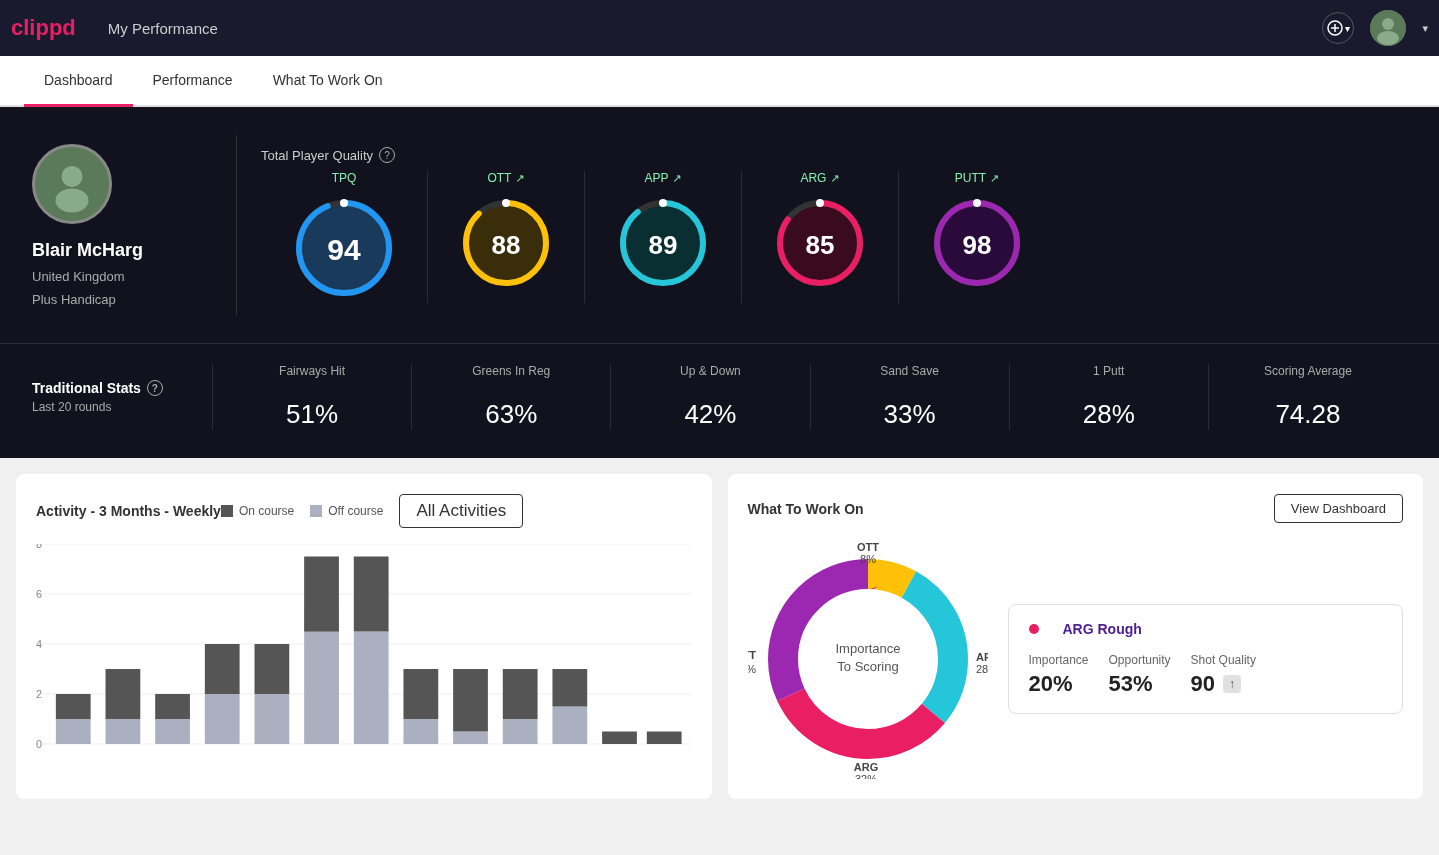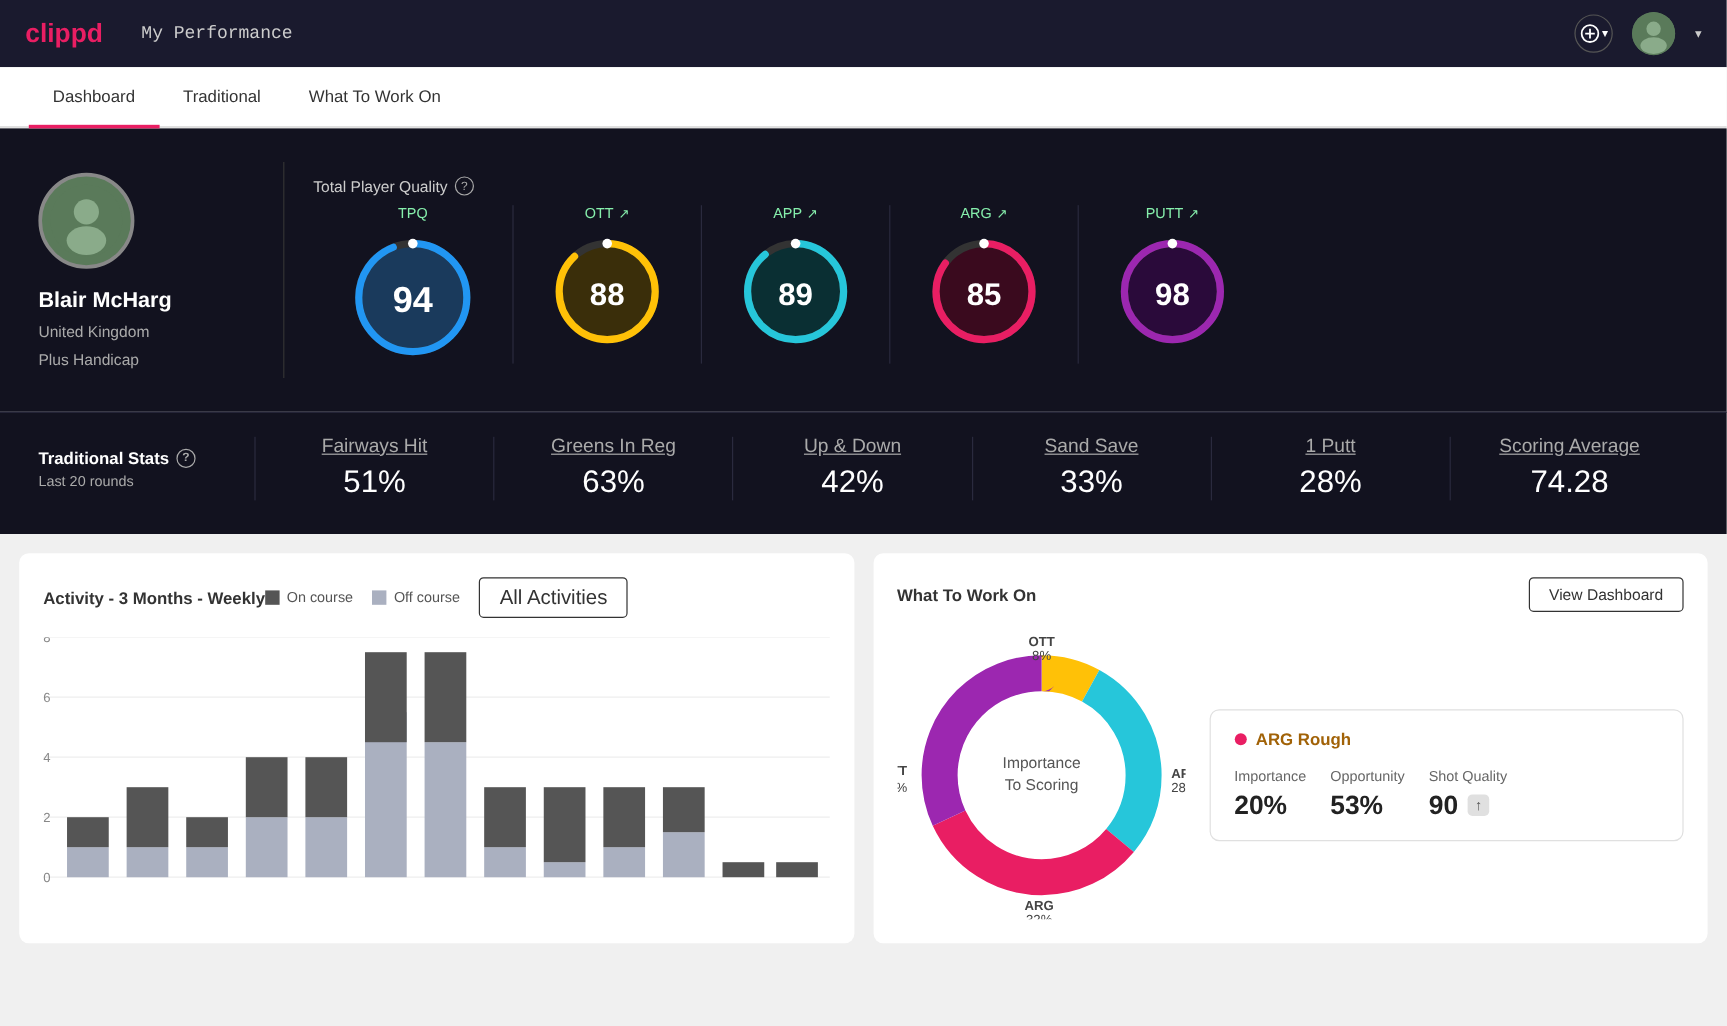--- a/index.html
+++ b/index.html
@@ -1,21 +1,21 @@
 <!DOCTYPE html>
 <html><head>
   <meta charset="utf-8">
   <style>
     * { box-sizing: border-box; margin: 0; padding: 0; }
     body { font-family: -apple-system, BlinkMacSystemFont, 'Segoe UI', sans-serif; background: #f0f0f0; color: #fff; }
 
     
-    .header { background: #1a1a2e; display: flex; align-items: center; padding: 0 21px; height: 56px; }
+    .header { background: #1a1a2e; display: flex; align-items: center; padding: 0 11px; height: 56px; }
     .logo { color: #e91e63; font-size: 22px; font-weight: 700; margin-right: 32px; }
-    .header-title { color: #ccc; font-size: 15px; flex: 1; font-family: Liberation Mono, monospace; }
+    .header-title { color: #ccc; font-size: 15px; flex: 1; }
     .header-actions { display: flex; align-items: center; gap: 16px; }
     .header-btn { background: transparent; border: 1.5px solid #555; border-radius: 50%; width: 32px; height: 32px; color: #fff; font-size: 16px; cursor: pointer; display: flex; align-items: center; justify-content: center; }
     .avatar-circle { width: 36px; height: 36px; border-radius: 50%; background: #5a7a5a; display: flex; align-items: center; justify-content: center; font-size: 12px; cursor: pointer; overflow: hidden; }
 
     
     .tabs { background: #fff; display: flex; border-bottom: 2px solid #e0e0e0; padding: 0 24px; }
     .tab { padding: 16px 20px; font-size: 14px; cursor: pointer; color: #333; border-bottom: 3px solid transparent; margin-bottom: -2px; }
     .tab.active { color: #333; border-bottom: 3px solid #e91e63; font-weight: 500; }
 
     
@@ -39,21 +39,21 @@
     .score-label { font-size: 12px; color: #86efac; margin-bottom: 8px; display: flex; align-items: center; gap: 4px; }
     .score-label .arrow { font-size: 11px; }
 
     
     .trad-stats { background: #12121f; padding: 20px 32px 28px; border-top: 1px solid #2a2a3e; display: flex; align-items: center; gap: 0; }
     .trad-label-section { min-width: 180px; }
     .trad-title { font-size: 14px; font-weight: 600; color: #fff; display: flex; align-items: center; gap: 6px; }
     .trad-subtitle { font-size: 12px; color: #aaa; margin-top: 4px; }
     .trad-stats-grid { display: flex; gap: 0; flex: 1; }
     .trad-stat { text-align: center; flex: 1; border-left: 1px solid #2a2a3e; padding: 0 16px; }
-    .trad-stat-label { font-size: 16px; color: #aaa; margin-bottom: 4px; text-decoration: underline; }
+    .trad-stat-label { font-size: 12px; color: #aaa; margin-bottom: 21px; }
     .trad-stat-value { font-size: 26px; font-weight: 300; color: #fff; }
 
     
     .bottom-section { display: flex; gap: 16px; padding: 16px; background: #f0f0f0; }
 
     
     .activity-card { background: #fff; border-radius: 8px; flex: 1; padding: 20px; }
     .card-header { display: flex; align-items: center; margin-bottom: 16px; }
     .card-title { font-size: 14px; font-weight: 600; color: #333; }
     .legend { display: flex; gap: 16px; align-items: center; font-size: 12px; color: #555; }
@@ -68,21 +68,21 @@
     
     .work-card { background: #fff; border-radius: 8px; flex: 1; padding: 20px; }
     .work-header { display: flex; align-items: center; justify-content: space-between; margin-bottom: 16px; }
     .view-dashboard-btn { border: 1.5px solid #333; background: transparent; padding: 6px 16px; border-radius: 4px; font-size: 13px; color: #333; cursor: pointer; }
 
     .work-content { display: flex; gap: 20px; align-items: center; }
     .donut-section { position: relative; flex-shrink: 0; }
     .donut-label-container { position: relative; width: 240px; height: 240px; }
 
     .arg-card { background: #fff; border: 1px solid #e0e0e0; border-radius: 8px; padding: 16px 20px; flex: 1; }
-    .arg-title { display: flex; align-items: center; gap: 8px; font-size: 14px; font-weight: 600; color: #a16207; margin-bottom: 16px; }
+    .arg-title { display: flex; align-items: center; gap: 24px; font-size: 14px; font-weight: 600; color: #4c1d95; margin-bottom: 16px; }
     .arg-dot { width: 10px; height: 10px; border-radius: 50%; background: #e91e63; }
     .arg-metrics { display: flex; gap: 20px; }
     .arg-metric { }
     .arg-metric-label { font-size: 12px; color: #666; margin-bottom: 4px; }
     .arg-metric-value { font-size: 22px; font-weight: 700; color: #222; }
     .arg-metric-badge { display: inline-block; background: #e0e0e0; border-radius: 4px; padding: 2px 6px; font-size: 12px; color: #555; margin-left: 4px; }
   </style>
 </head>
 <body>
 
@@ -104,21 +104,21 @@
         <circle cx="18" cy="14" r="6" fill="#8aab8a"></circle>
         <ellipse cx="18" cy="28" rx="11" ry="7" fill="#8aab8a"></ellipse>
       </svg>
     </div>
     <span style="color:#ccc;font-size:11px;">▾</span>
   </div>
 </div>
 
 <div class="tabs">
   <div class="tab active">Dashboard</div>
-  <div class="tab">Traditional</div>
+  <div class="tab">Performance</div>
   <div class="tab">What To Work On</div>
 </div>
 
 <div class="stats-banner">
 
   <div class="player-info">
     <div class="player-avatar">
       <svg viewBox="0 0 80 80" width="80" height="80">
         <circle cx="40" cy="40" r="40" fill="#5a7a5a"></circle>
         <circle cx="40" cy="30" r="14" fill="#8aab8a"></circle>

